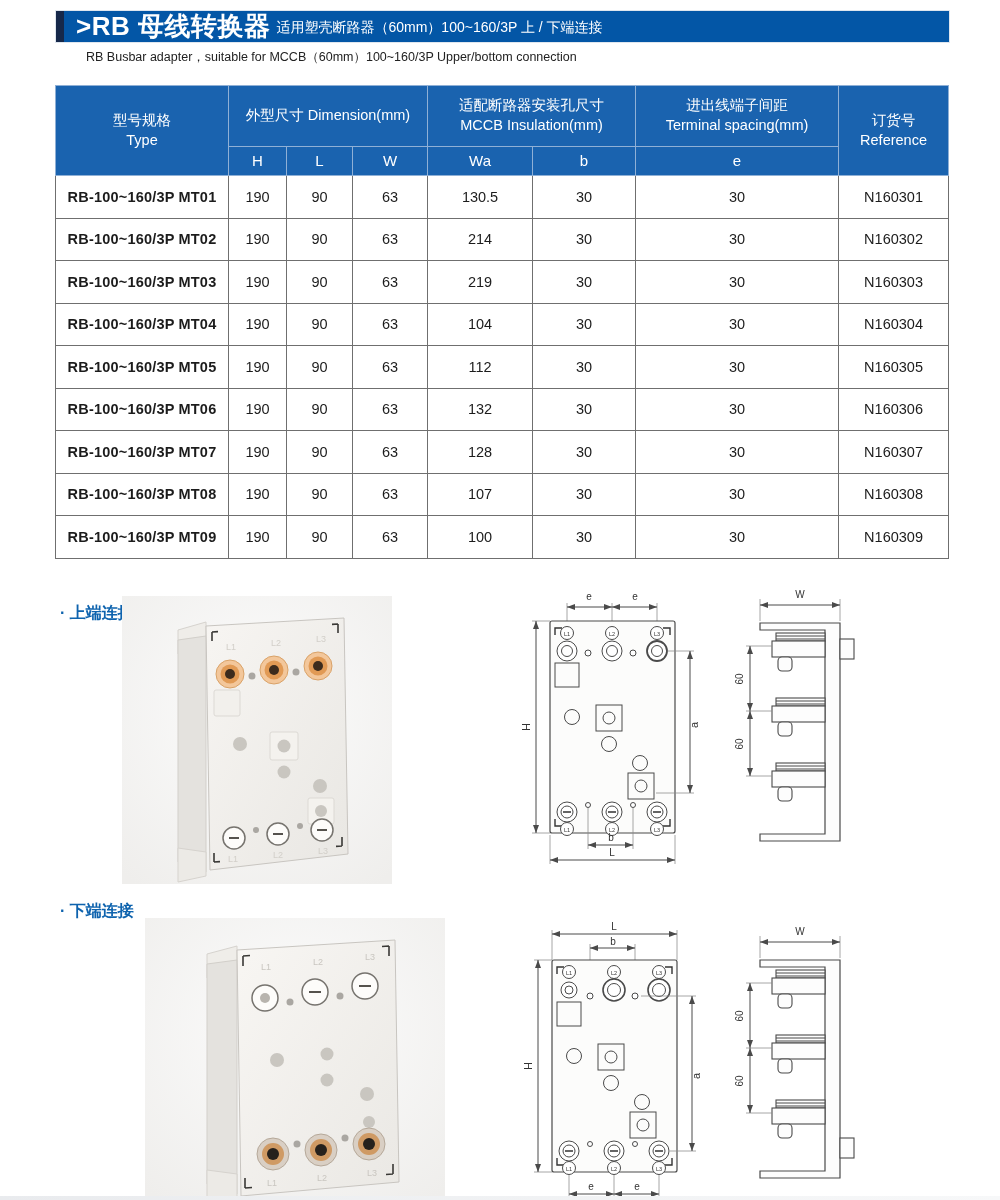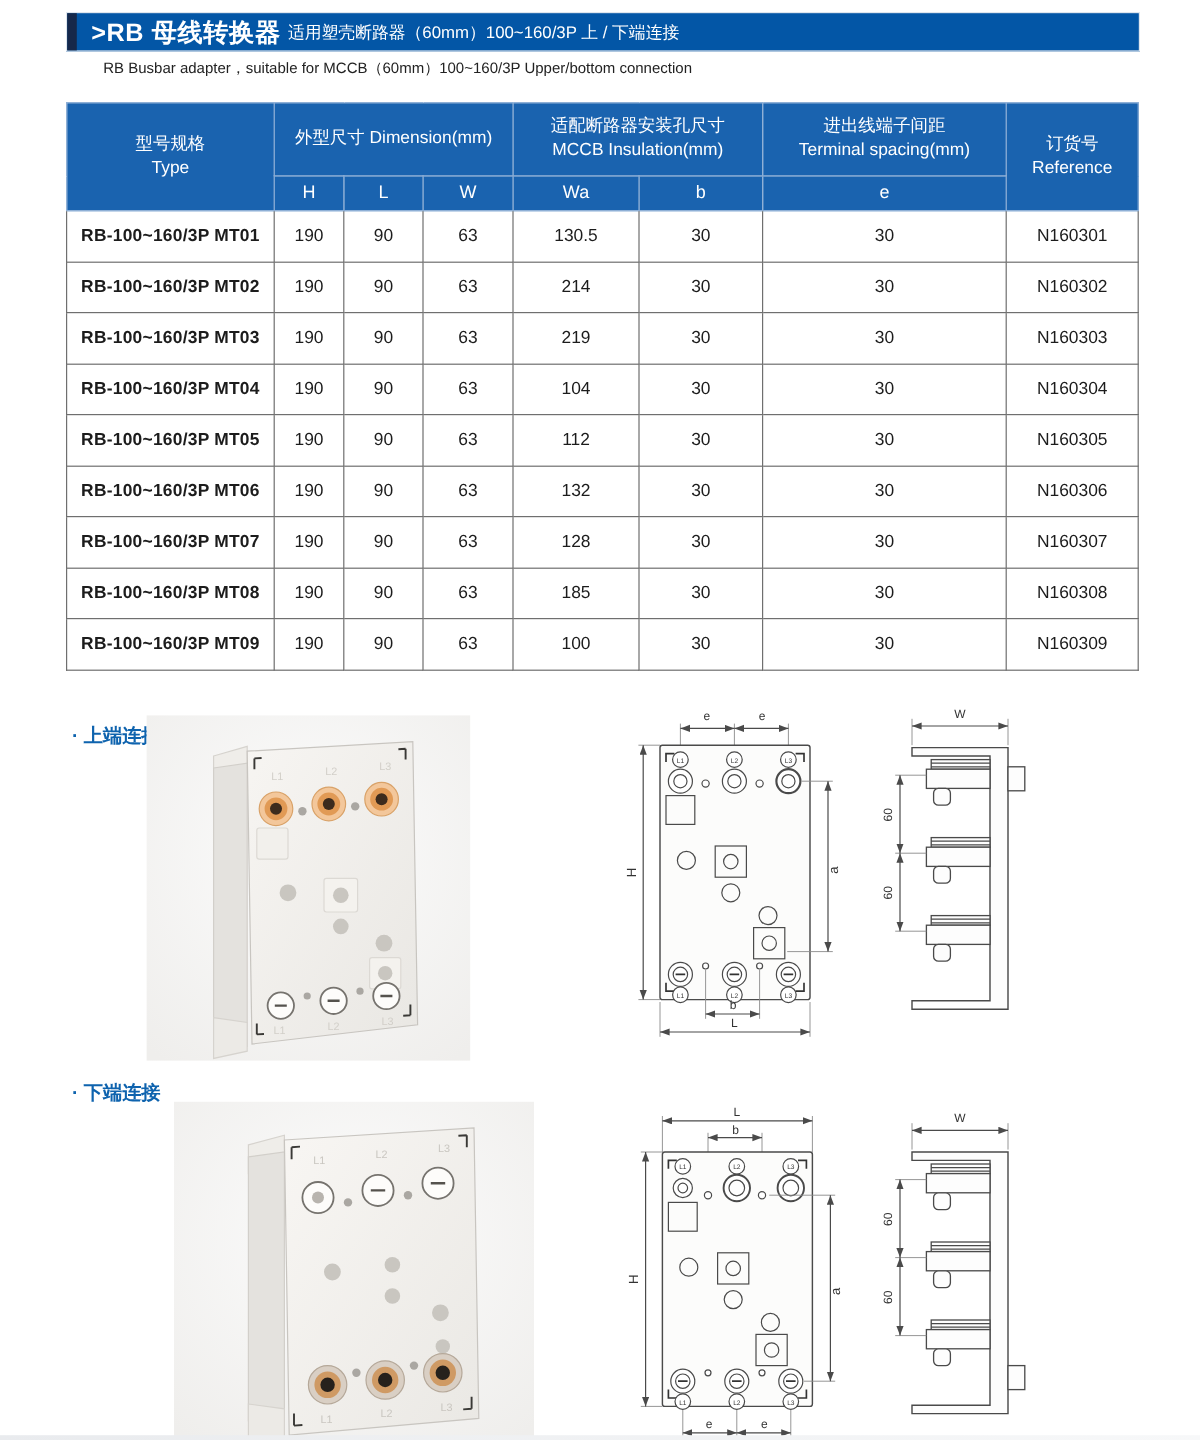--- a/index.html
+++ b/index.html
@@ -4,21 +4,21 @@
 <style>
   html,body{margin:0;padding:0;background:#ffffff;}
   .page{position:relative;width:1000px;height:1200px;background:#ffffff;overflow:hidden;
         font-family:"Liberation Sans","DejaVu Sans",sans-serif;}
 
   
   .titlebar{position:absolute;left:55px;top:10px;width:895px;height:33px;
             background:#0356a6;border:1px solid #dfe6ee;box-sizing:border-box;
             display:flex;align-items:center;color:#fff;white-space:nowrap;}
   .titlebar .accent{width:8px;height:100%;background:#16284a;flex:0 0 auto;}
-  .titlebar .t-big{font-size:21px;font-weight:600;margin-left:12px;letter-spacing:.5px;}
+  .titlebar .t-big{font-size:26px;font-weight:600;margin-left:12px;letter-spacing:.5px;}
   .titlebar .t-small{font-size:14px;font-weight:400;margin-left:6px;margin-top:3px;}
   .subtitle{position:absolute;left:62px;top:49px;font-size:12.5px;color:#222;margin-left:24px;}
 
   
   table.spec{position:absolute;left:55px;top:85px;width:893px;border-collapse:collapse;
              table-layout:fixed;border:1px solid #4a4a4a;}
   table.spec th{background:#1a63af;color:#ffffff;font-weight:400;font-size:14.5px;
                 border:1px solid #8fb0d6;line-height:1.35;padding:2px;}
   table.spec thead tr.r1 th{height:56px;}
   table.spec thead tr.r2 th{height:24px;font-size:15px;}
@@ -158,21 +158,21 @@
         <td>128</td>
         <td>30</td>
         <td>30</td>
         <td>N160307</td>
       </tr>
       <tr>
         <td class="model">RB-100~160/3P MT08</td>
         <td>190</td>
         <td>90</td>
         <td>63</td>
-        <td>185</td>
+        <td>107</td>
         <td>30</td>
         <td>30</td>
         <td>N160308</td>
       </tr>
       <tr>
         <td class="model">RB-100~160/3P MT09</td>
         <td>190</td>
         <td>90</td>
         <td>63</td>
         <td>100</td>

